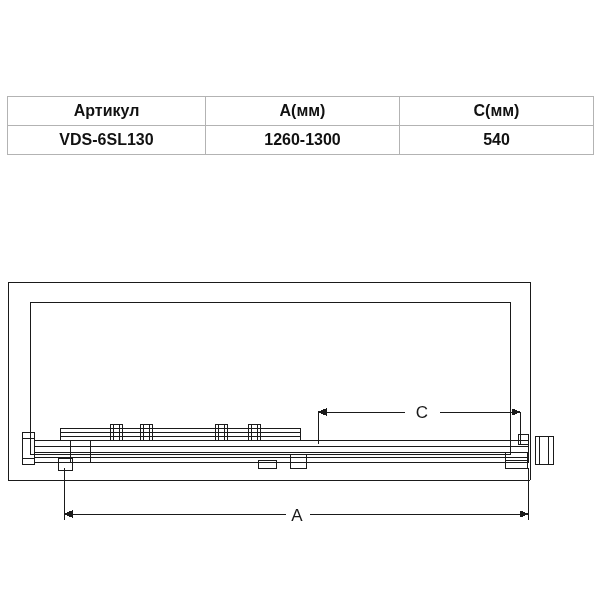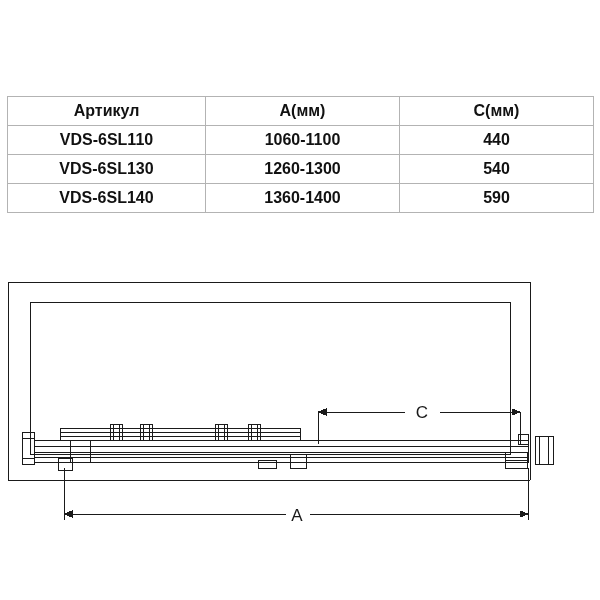--- a/index.html
+++ b/index.html
@@ -66,33 +66,23 @@
       </colgroup>
     <thead>
       <tr>
         <th>Артикул</th>
         <th>A(мм)</th>
         <th>C(мм)</th>
       </tr>
     </thead>
     <tbody>
       <tr>
-        <td>VDS-6SL110</td>
-        <td>1060-1100</td>
-        <td>440</td>
-      </tr>
-      <tr>
         <td>VDS-6SL130</td>
         <td>1260-1300</td>
         <td>540</td>
-      </tr>
-      <tr>
-        <td>VDS-6SL140</td>
-        <td>1360-1400</td>
-        <td>590</td>
       </tr>
     </tbody>
   </table>
 
   <div class="drawing">
     <svg width="600" height="320" viewBox="0 0 600 320" xmlns="http://www.w3.org/2000/svg">
       <g fill="none" stroke="#1a1a1a" stroke-width="1" shape-rendering="crispEdges">
 
         <g>
           <path d="M8 20 L8 218"></path>

